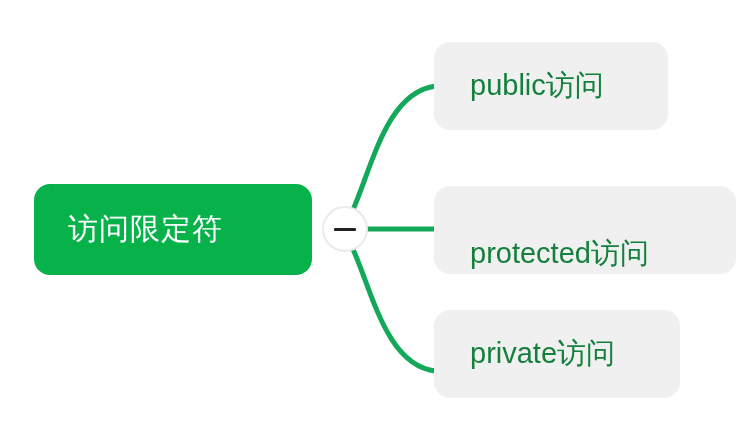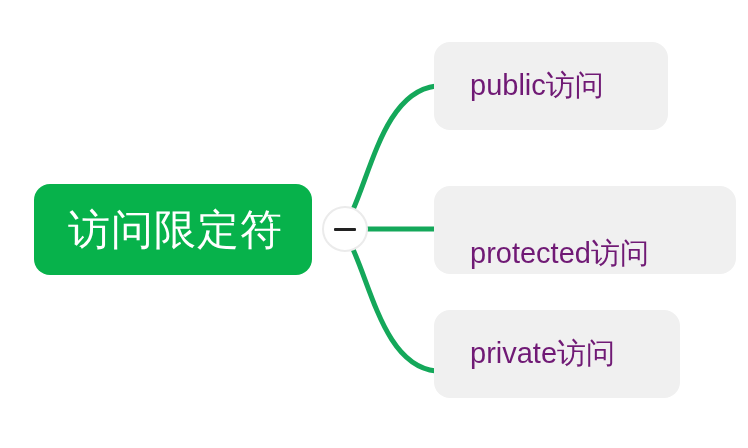--- a/index.html
+++ b/index.html
@@ -33,28 +33,28 @@
     white-space: nowrap;
   }
   .node-root {
     left: 34px;
     top: 184px;
     width: 278px;
     height: 91px;
     background: #07b24b;
     border-radius: 16px;
     color: #ffffff;
-    font-size: 42px;
+    font-size: 30px;
     letter-spacing: 1px;
     padding-left: 34px;
   }
   .node-child {
     background: #f0f0f0;
     border-radius: 16px;
-    color: #701a75;
+    color: #15803d;
     font-size: 29px;
     height: 88px;
     padding-left: 36px;
     padding-right: 36px;
   }
   .child-0 { left: 434px; top: 42px;  width: 234px; }
   .child-1 { left: 434px; top: 186px; width: 302px; align-items: flex-end; }
   .child-2 { left: 434px; top: 310px; width: 246px; }
 
   .toggle {

